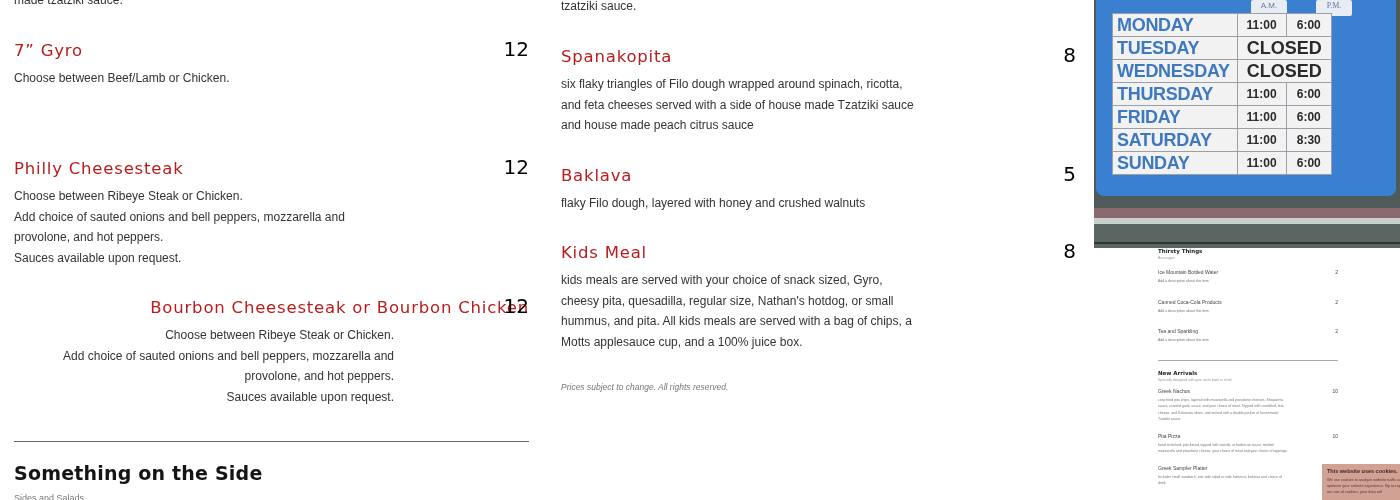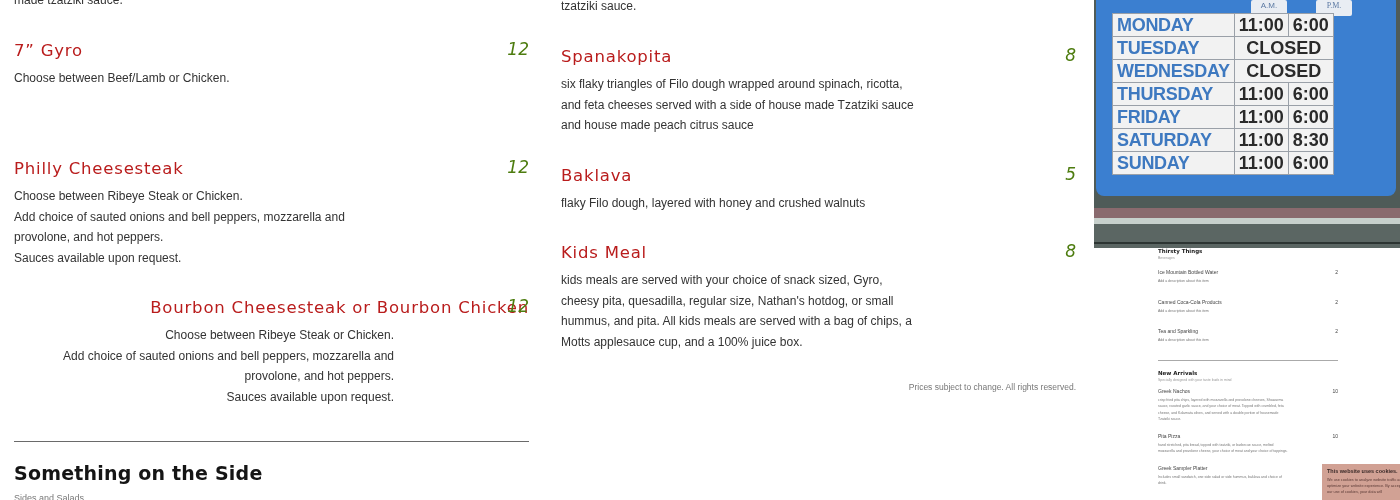--- a/index.html
+++ b/index.html
@@ -8,39 +8,39 @@
 
   .col { position: absolute; top: 0; }
   .col-left { left: 14px; width: 515px; }
   .col-mid { left: 561px; width: 515px; }
 
   .frag { position: absolute; font-size: 12px; line-height: 20px; color: #333; }
 
   .item { position: absolute; left: 0; width: 515px; }
   .item-head { position: relative; height: 26px; }
   .item-name { font-family: "DejaVu Sans", sans-serif; font-size: 16.5px; letter-spacing: 0.8px; color: #b91c1c; font-weight: normal; line-height: 26px; }
-  .item-price { position: absolute; right: 0; top: -2px; font-family: "DejaVu Sans", sans-serif; font-size: 17px; color: #4d7c0f; line-height: 26px; font-style: italic; }
+  .item-price { position: absolute; right: 0; top: -2px; font-family: "DejaVu Sans", sans-serif; font-size: 20px; color: #000000; line-height: 26px; }
   .item-desc { margin-top: 4px; font-size: 12px; line-height: 20.5px; color: #333; width: 380px; }
   .item-desc p { margin: 0; }
   .mid .item-desc { width: 360px; }
 
   .divider { position: absolute; left: 14px; width: 515px; top: 441px; height: 1px; background: #6a6a6a; }
   .section-title { position: absolute; left: 14px; top: 462px; font-family: "DejaVu Sans", sans-serif; font-weight: bold; font-size: 19px; color: #151515; letter-spacing: 0.2px; }
   .section-sub { position: absolute; left: 14px; top: 493px; font-size: 9px; color: #777; }
 
-  .footer-note { position: absolute; left: 561px; width: 515px; top: 382px; text-align: right; font-size: 8.5px; color: #777; }
+  .footer-note { position: absolute; left: 561px; width: 515px; top: 382px; text-align: left; font-size: 8.5px; color: #777; font-style: italic; }
 
   
   .photo { position: absolute; left: 1094px; top: 0; width: 306px; height: 248px; background: #4f5b58; overflow: hidden; }
   .sign { position: absolute; left: 2px; top: -12px; width: 300px; height: 208px; background: #3b7fd0; border-radius: 0 0 8px 8px; }
   .ampm { position: absolute; top: 0; height: 16px; font-size: 8px; color: #5b79a3; background: #e9edf3; text-align: center; line-height: 12px; border-radius: 2px; }
   .hours-table { position: absolute; left: 16px; top: 15px; width: 220px; border-collapse: collapse; background: #f2f2f2; }
   .hours-table td { border: 1px solid #9aa0a8; height: 23px; padding: 0 4px; font-weight: bold; font-family: "Liberation Sans", sans-serif; }
   .hours-table td.day { color: #3e79c0; font-size: 18px; width: 133px; letter-spacing: -0.3px; }
-  .hours-table td.t { color: #2a2a2a; font-size: 18px; text-align: center; width: 62px; }
+  .hours-table td.t { color: #2a2a2a; font-size: 12px; text-align: center; width: 62px; }
   .hours-table td.closed { color: #2a2a2a; font-size: 18px; text-align: center; }
   .frame-bar1 { position: absolute; left: 0; top: 208px; width: 306px; height: 10px; background: #8a6a6e; }
   .frame-bar2 { position: absolute; left: 0; top: 218px; width: 306px; height: 6px; background: #c7d0cc; }
   .frame-bar3 { position: absolute; left: 0; top: 224px; width: 306px; height: 24px; background: #5b6663; }
   .frame-bar4 { position: absolute; left: 0; top: 242px; width: 306px; height: 2px; background: #2d3533; }
 
   
   .mini { position: absolute; left: 1094px; top: 248px; width: 306px; height: 252px; background: #fff; overflow: hidden; }
   .mini-inner { position: absolute; left: 64px; top: 0; width: 180px; }
   .mini-h { font-family: "DejaVu Sans", sans-serif; font-weight: bold; font-size: 5.5px; color: #222; }

